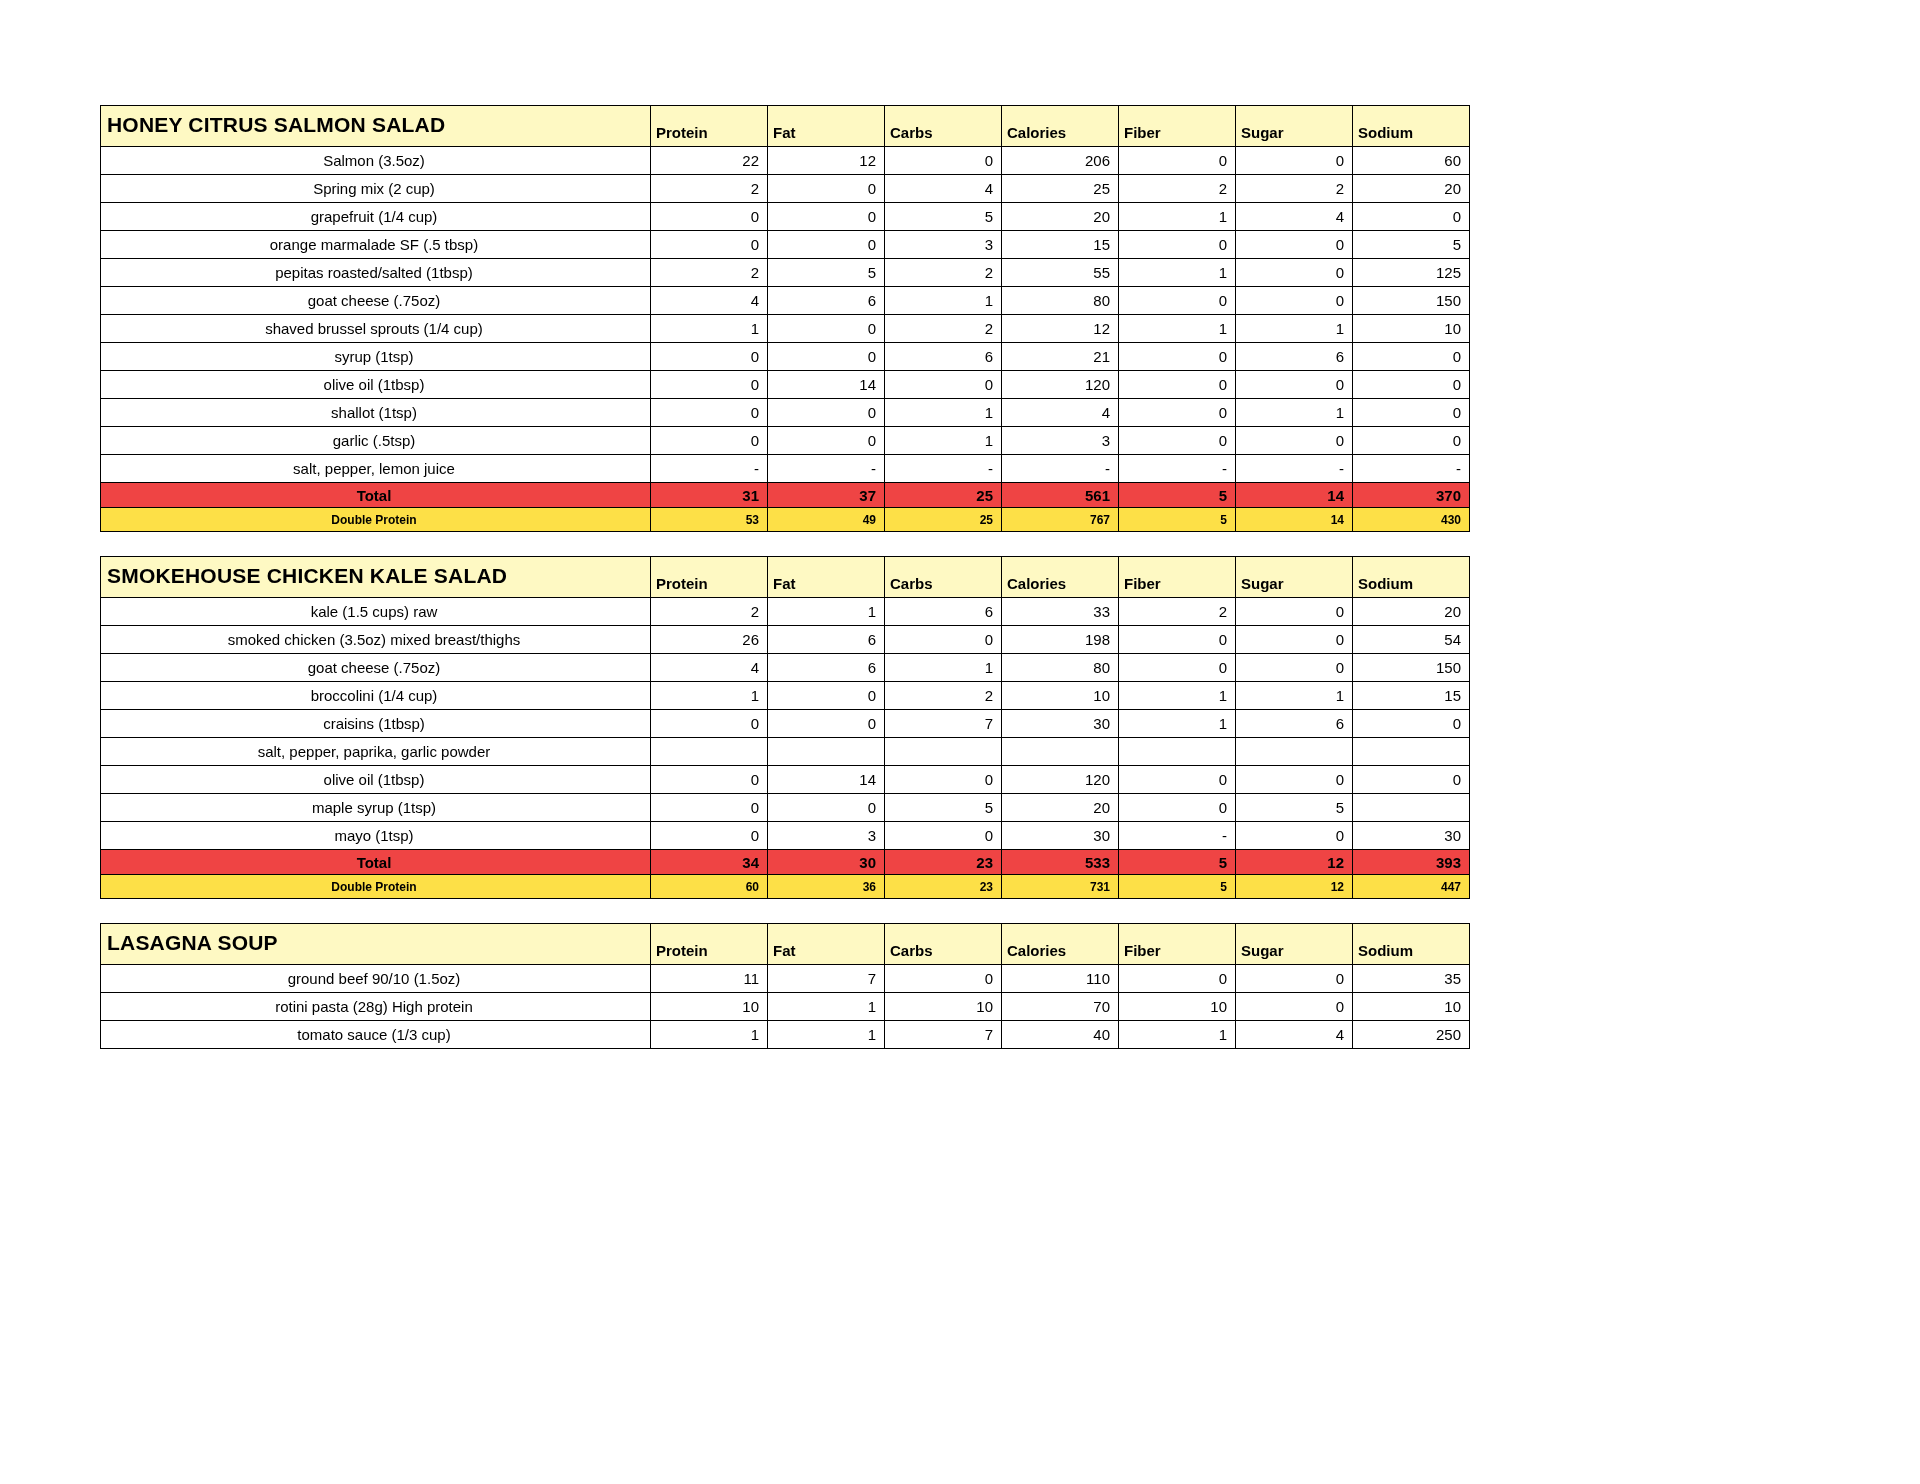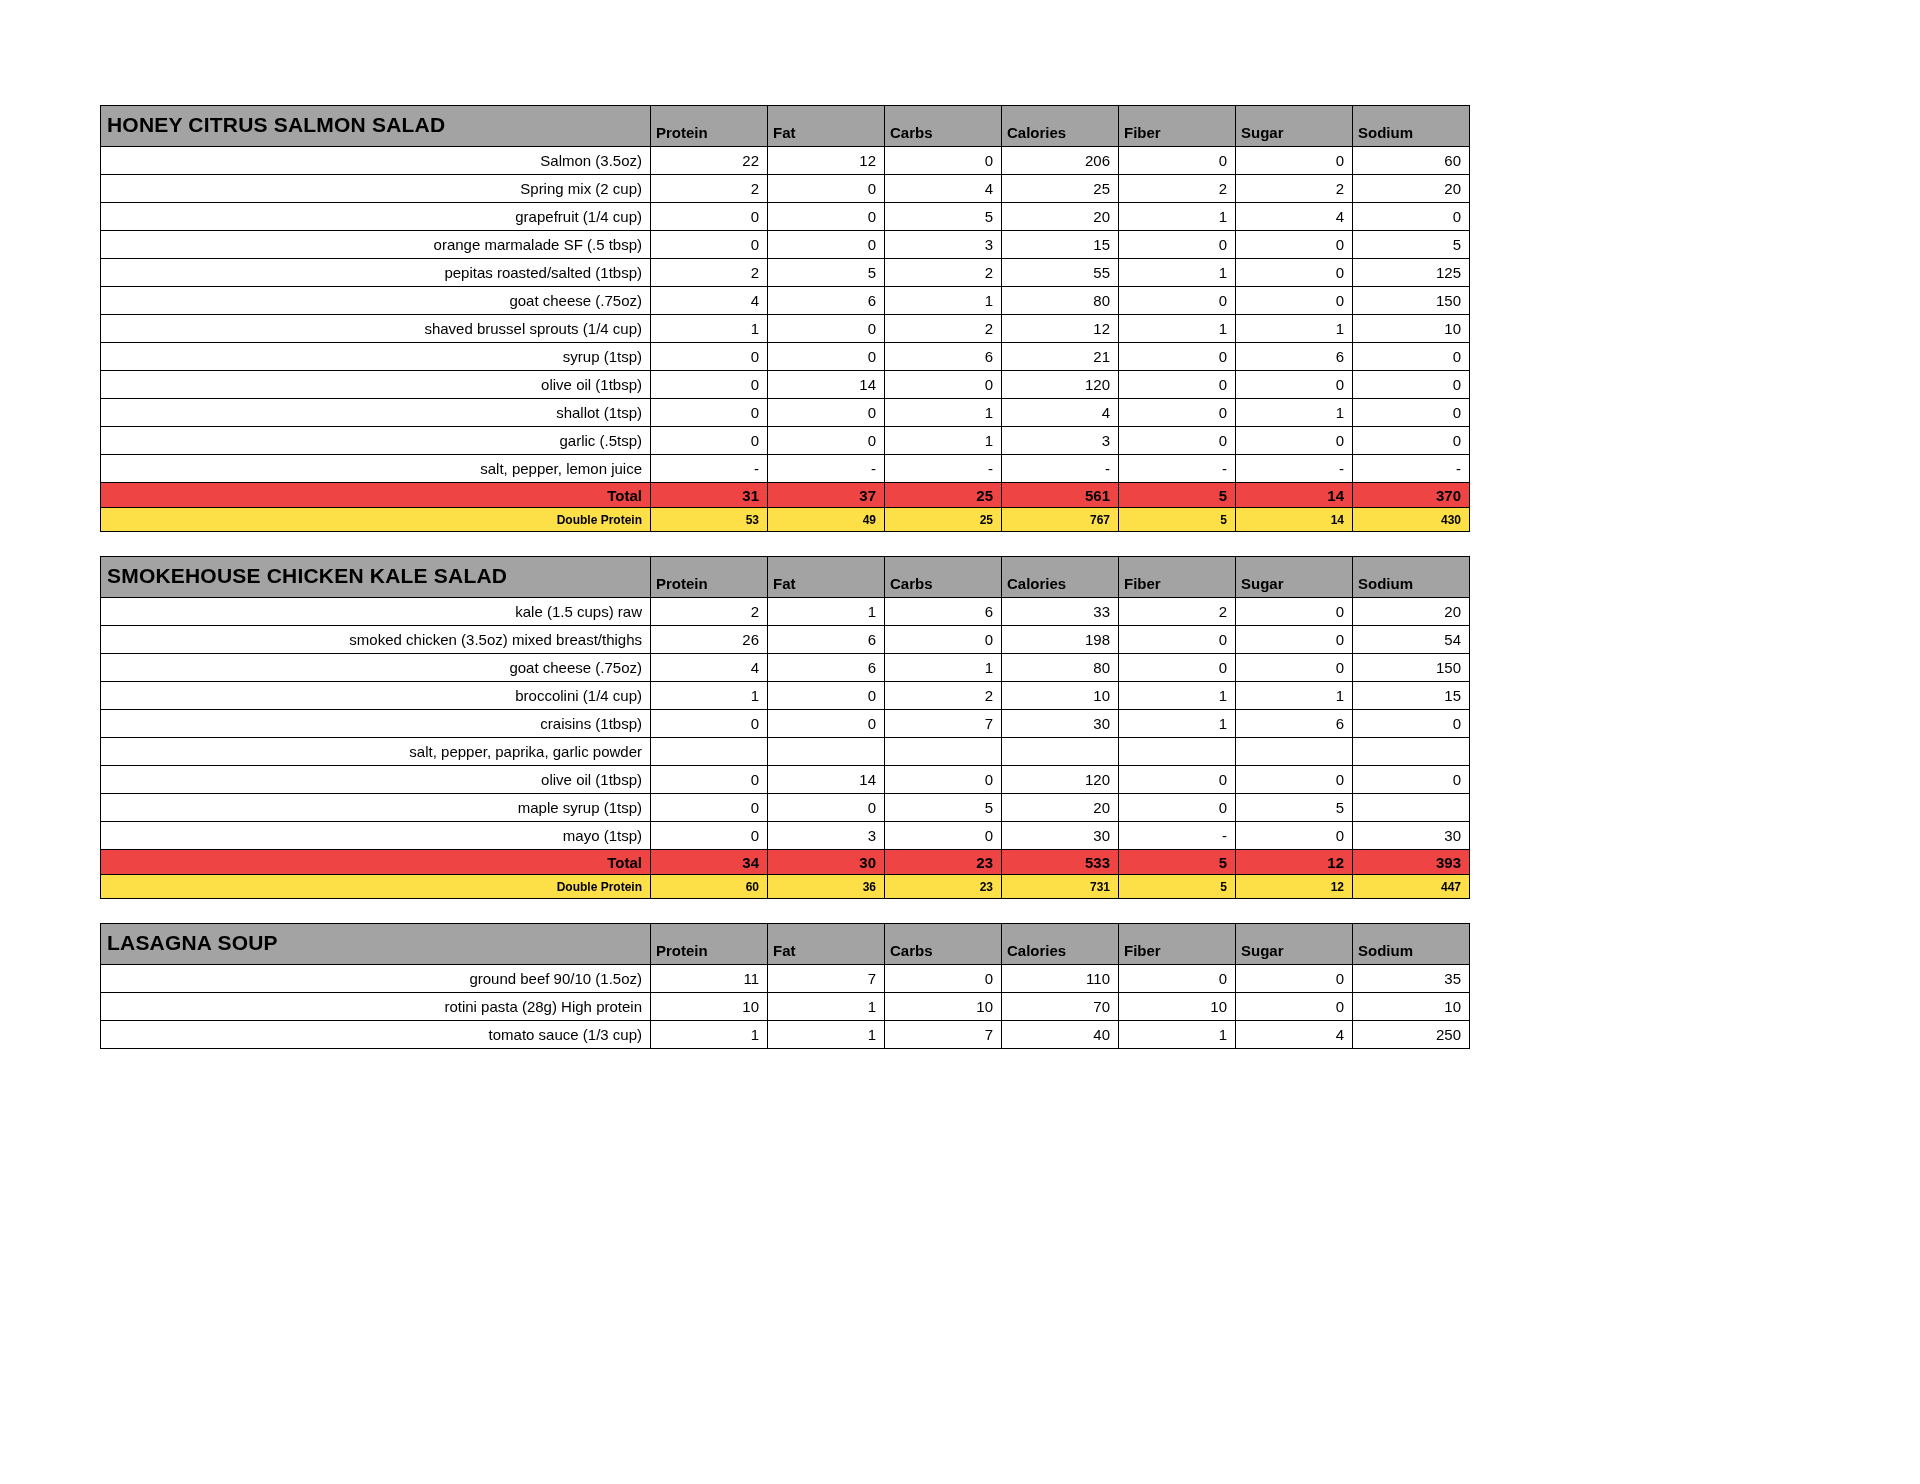--- a/index.html
+++ b/index.html
@@ -23,41 +23,41 @@
     margin-bottom: 24px;
   }
   table.nutrition-table col.label-col { width: 550px; }
   table.nutrition-table col.num-col { width: 117px; }
   th, td {
     border: 1px solid #000000;
     overflow: hidden;
     white-space: nowrap;
   }
   tr.header-row th {
-    background: #a3a3a3;
+    background: #fef9c3;
     text-align: left;
     vertical-align: bottom;
     font-weight: bold;
     font-size: 15px;
     height: 41px;
     padding: 3px 6px 5px 5px;
   }
   tr.header-row th.title-cell {
     font-size: 21px;
     vertical-align: middle;
     padding-left: 6px;
     letter-spacing: 0.2px;
   }
   tr.data-row td {
     height: 28px;
     font-size: 15px;
     padding: 2px 8px 2px 5px;
     background: #ffffff;
   }
-  td.label-cell { text-align: right; margin-top: 12px; }
+  td.label-cell { text-align: center; margin-top: 12px; }
   td.num-cell { text-align: right; }
   tr.total-row td {
     background: #ef4444;
     font-weight: bold;
     font-size: 15px;
     height: 25px;
     padding: 2px 8px 2px 5px;
   }
   tr.double-protein-row td {
     background: #fde047;

